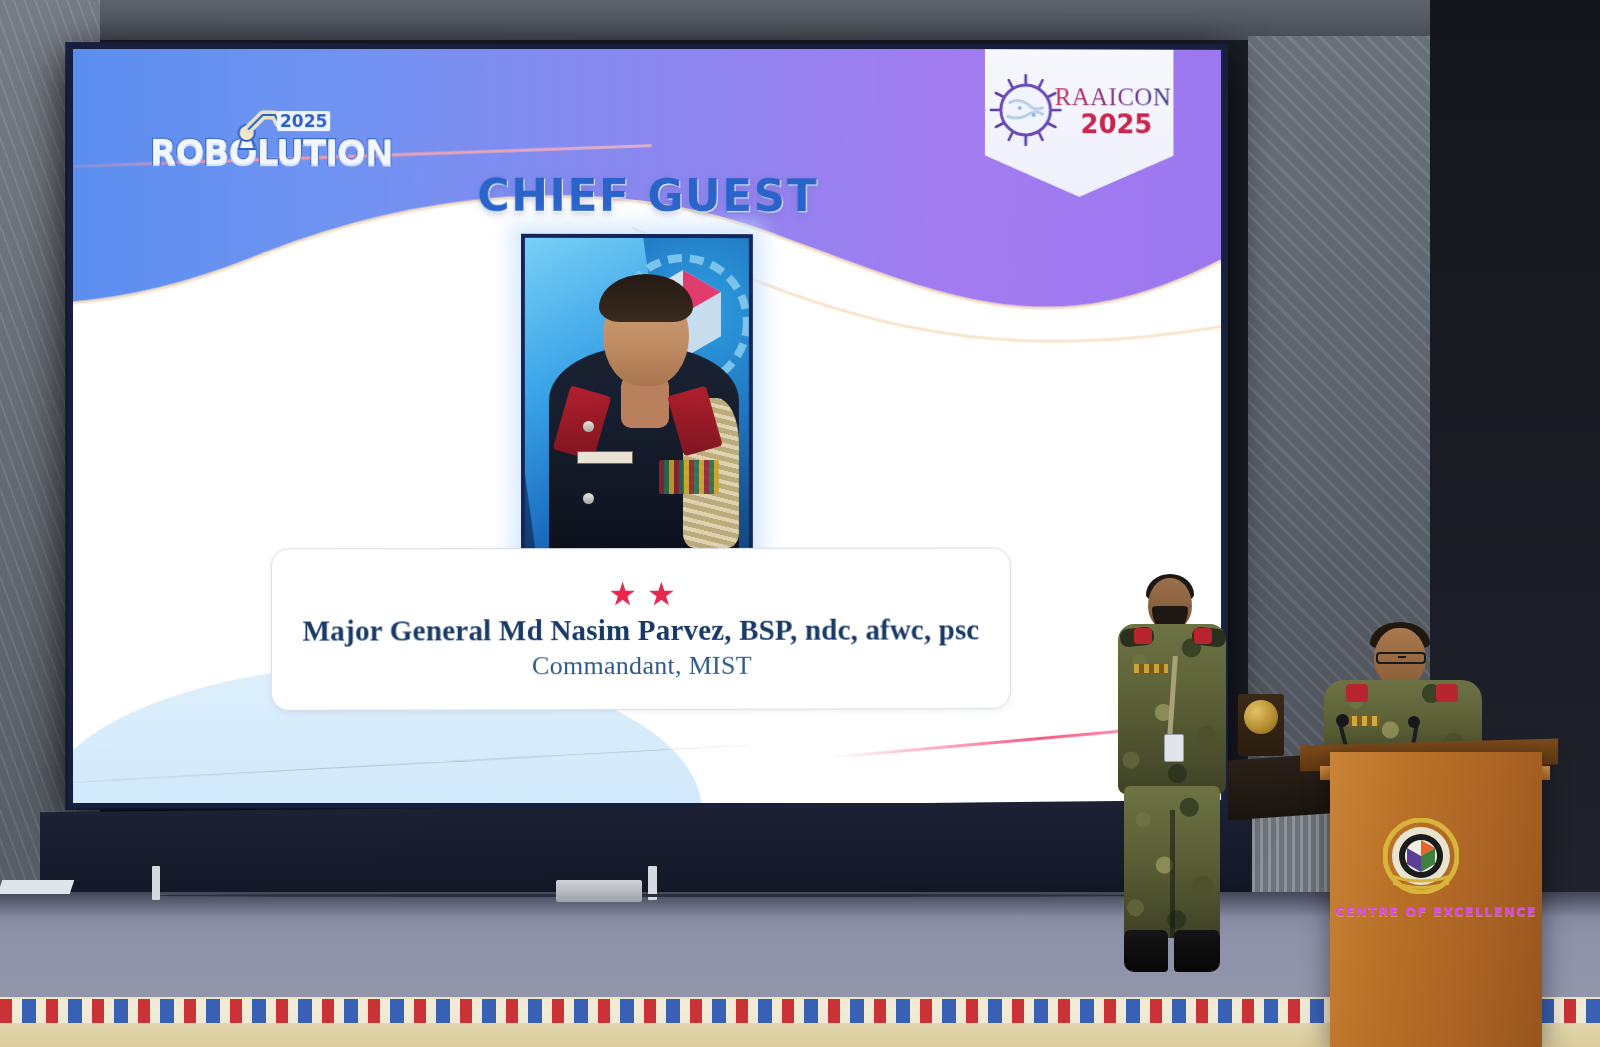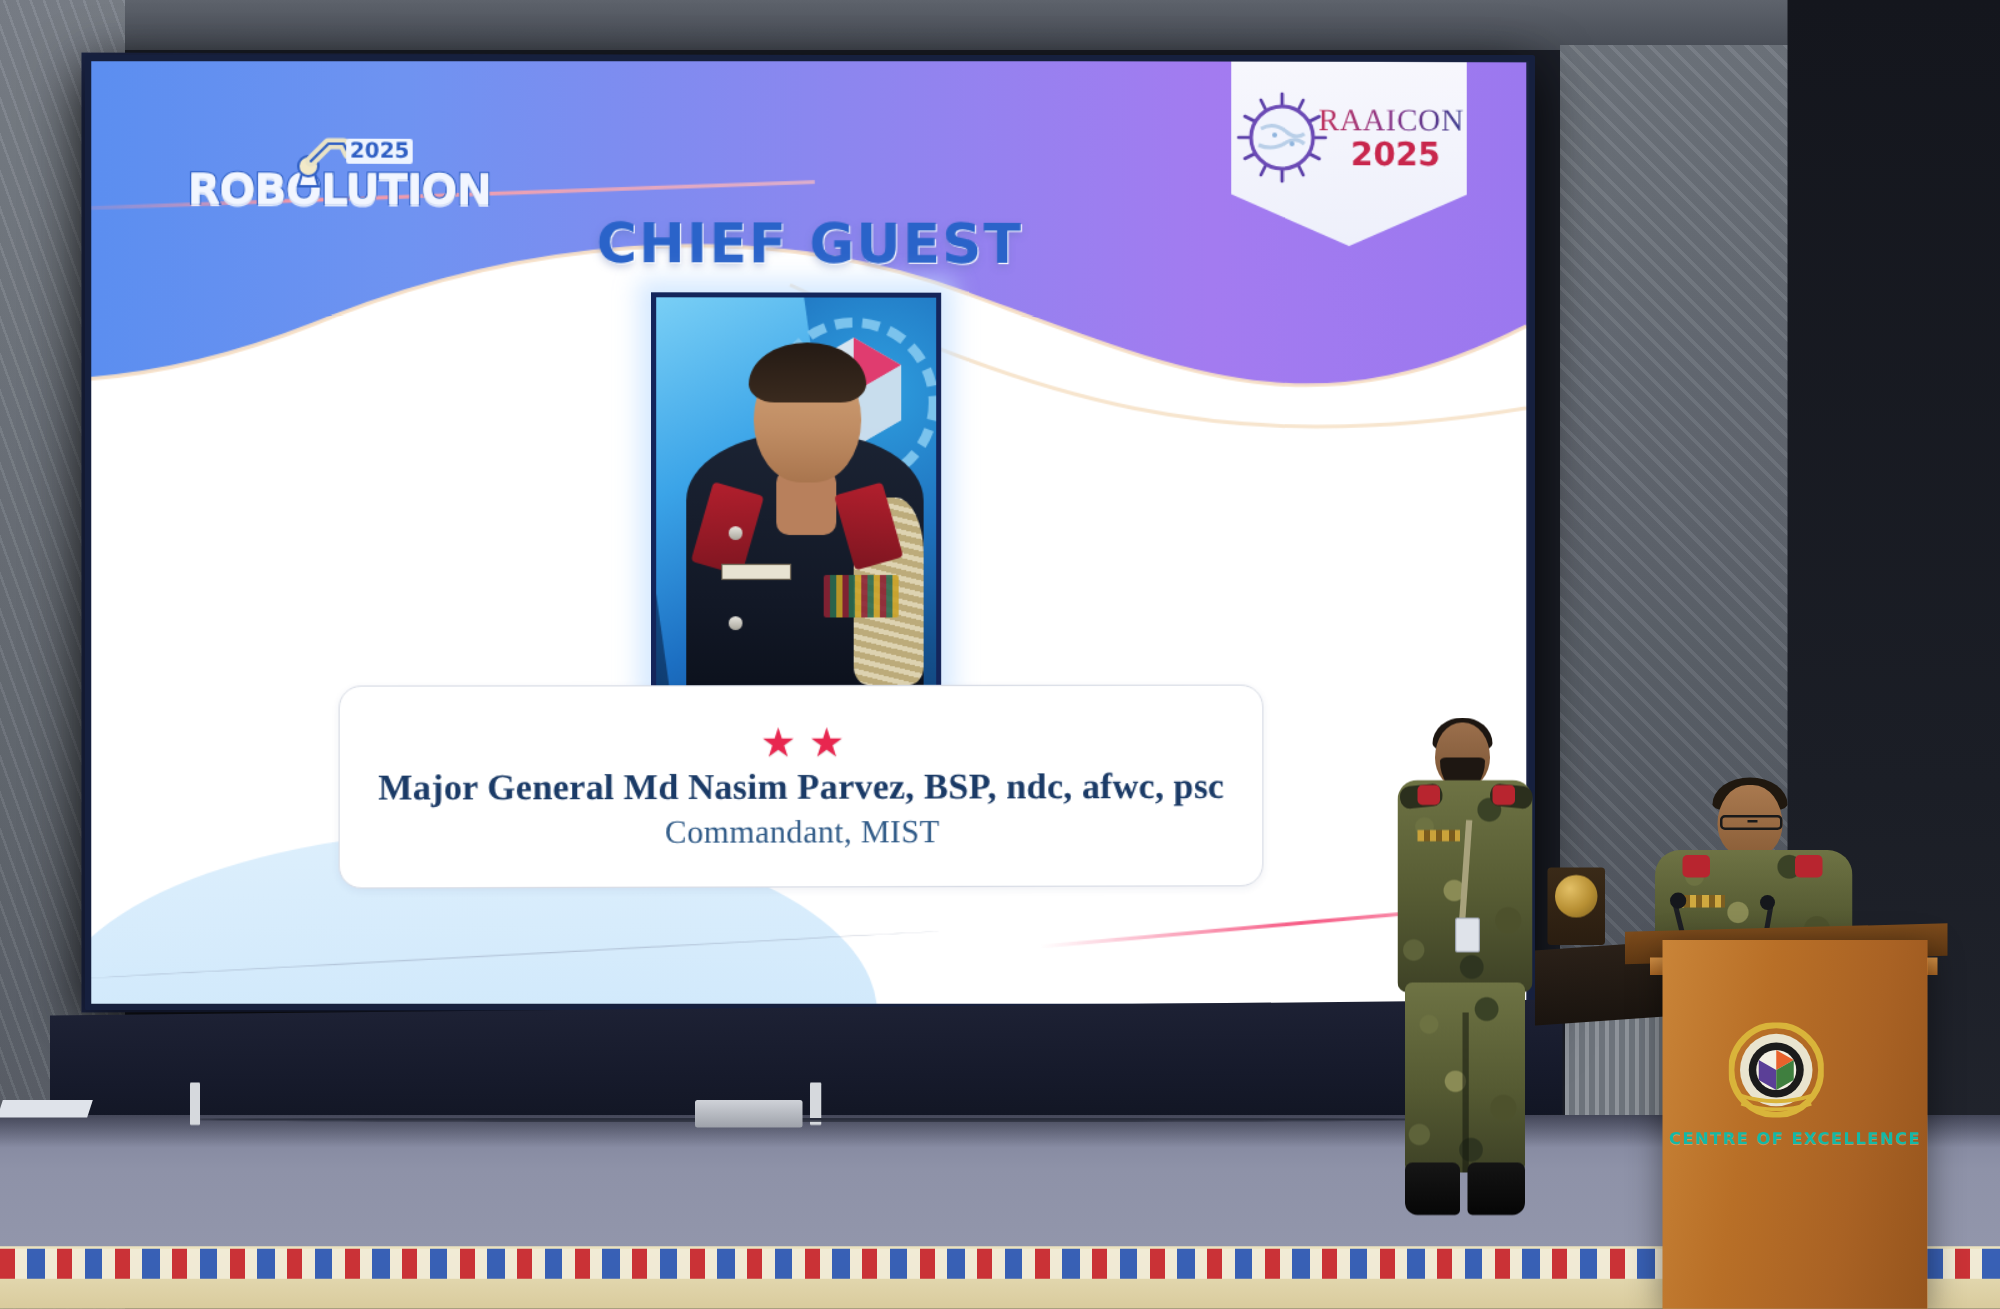--- a/index.html
+++ b/index.html
@@ -273,21 +273,21 @@
   .podium-lip {
     position:absolute; left:1320px; top:766px; width:230px; height:14px;
     background:linear-gradient(180deg,#d79448,#b06a26);
   }
   .podium-emblem {
     position:absolute; left:1383px; top:818px; width:76px; height:76px;
   }
   .podium-label {
     position:absolute; left:1330px; top:904px; width:212px; text-align:center;
     font-family:"DejaVu Sans", sans-serif; font-weight:bold; font-size:13px;
-    letter-spacing:1.2px; color:#14b8a6;
+    letter-spacing:1.2px; color:#d946ef;
     text-shadow:0 1px 0 rgba(255,220,170,.35);
   }
 
   .speaker { position:absolute; left:1318px; top:620px; width:168px; height:150px;}
   .sp-head { position:absolute; left:56px; top:8px; width:52px; height:58px; background:linear-gradient(180deg,#a9794f,#8a5e38); border-radius:46% 46% 44% 44%/54% 54% 46% 46%;}
   .sp-hair { position:absolute; left:52px; top:2px; width:60px; height:26px; background:#20180f; border-radius:50% 50% 14% 14%/82% 82% 18% 18%;}
   .sp-glasses { position:absolute; left:58px; top:32px; width:50px; height:12px; border:2px solid #1a1a1a; border-radius:4px;}
   .sp-glass-bridge { position:absolute; left:80px; top:36px; width:8px; height:2px; background:#1a1a1a;}
   .sp-torso { position:absolute; left:6px; top:60px; width:158px; height:96px; border-radius:20px 20px 0 0;}
   .sp-ep-l { position:absolute; left:28px; top:64px; width:22px; height:18px; background:#b8252f; border-radius:4px;}

